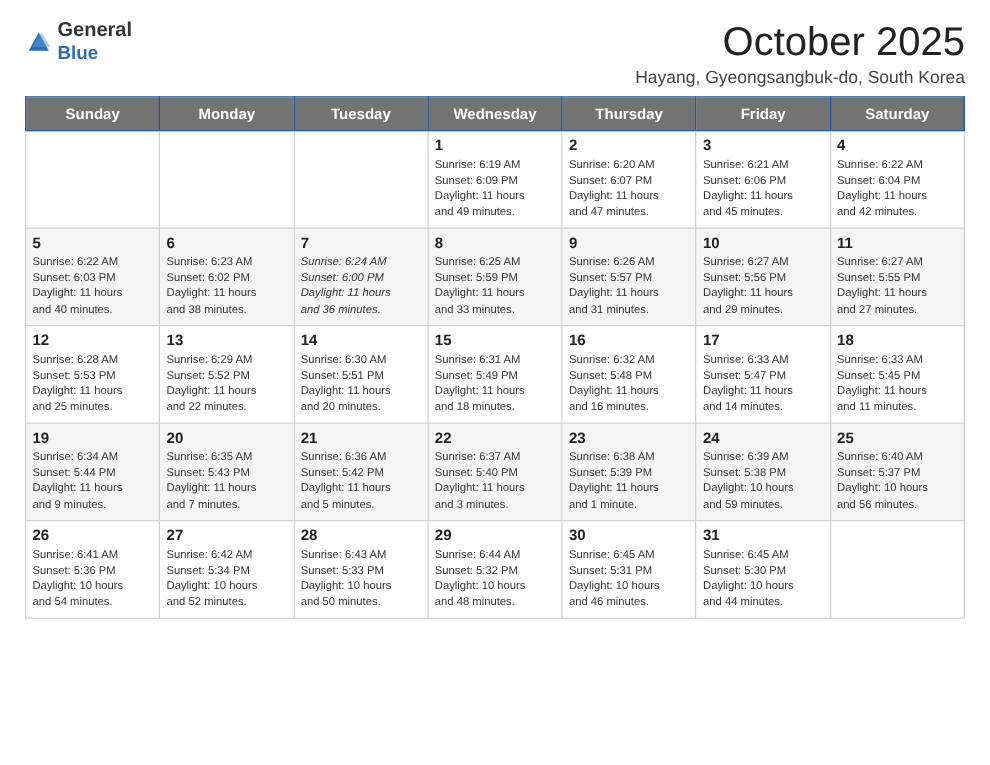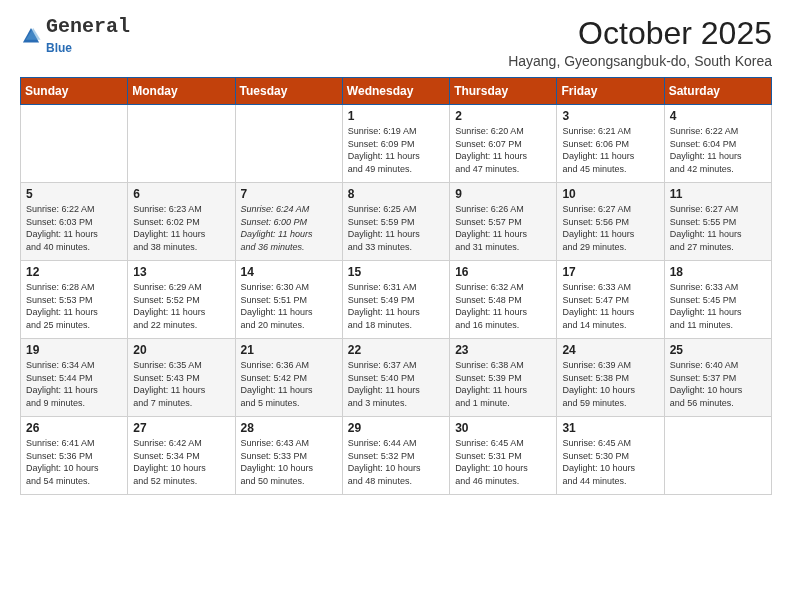--- a/index.html
+++ b/index.html
@@ -19,28 +19,27 @@
       align-items: flex-start;
       justify-content: space-between;
       margin-bottom: 4px;
     }
     .logo {
       display: flex;
       align-items: center;
       gap: 4px;
     }
     .logo-text-general {
-      font-size: 20px;
+      font-size: 16px;
       font-weight: bold;
       color: #333;
       line-height: 1.1;
-      font-family: Liberation Mono, monospace;
     }
     .logo-text-blue {
-      font-size: 12px;
+      font-size: 15px;
       font-weight: bold;
       color: #2a6db5;
       line-height: 1.1;
     }
     .logo-icon {
       width: 22px;
       height: 22px;
     }
     .title-block {
       text-align: right;
@@ -55,26 +54,26 @@
       font-size: 14px;
       color: #444;
       margin-top: 2px;
     }
     .calendar-table {
       width: 100%;
       border-collapse: collapse;
       margin-top: 8px;
     }
     .calendar-table th {
-      background-color: #c2410c;
+      background-color: #737373;
       color: #fff;
       font-size: 12px;
       font-weight: bold;
       padding: 6px 4px;
-      text-align: left;
+      text-align: center;
       border: 1px solid #1a5aa0;
     }
     .calendar-table td {
       vertical-align: top;
       padding: 4px 5px;
       font-size: 9.5px;
       color: #333;
       border: 1px solid #d0d0d0;
       width: calc(100% / 7);
       height: 78px;

